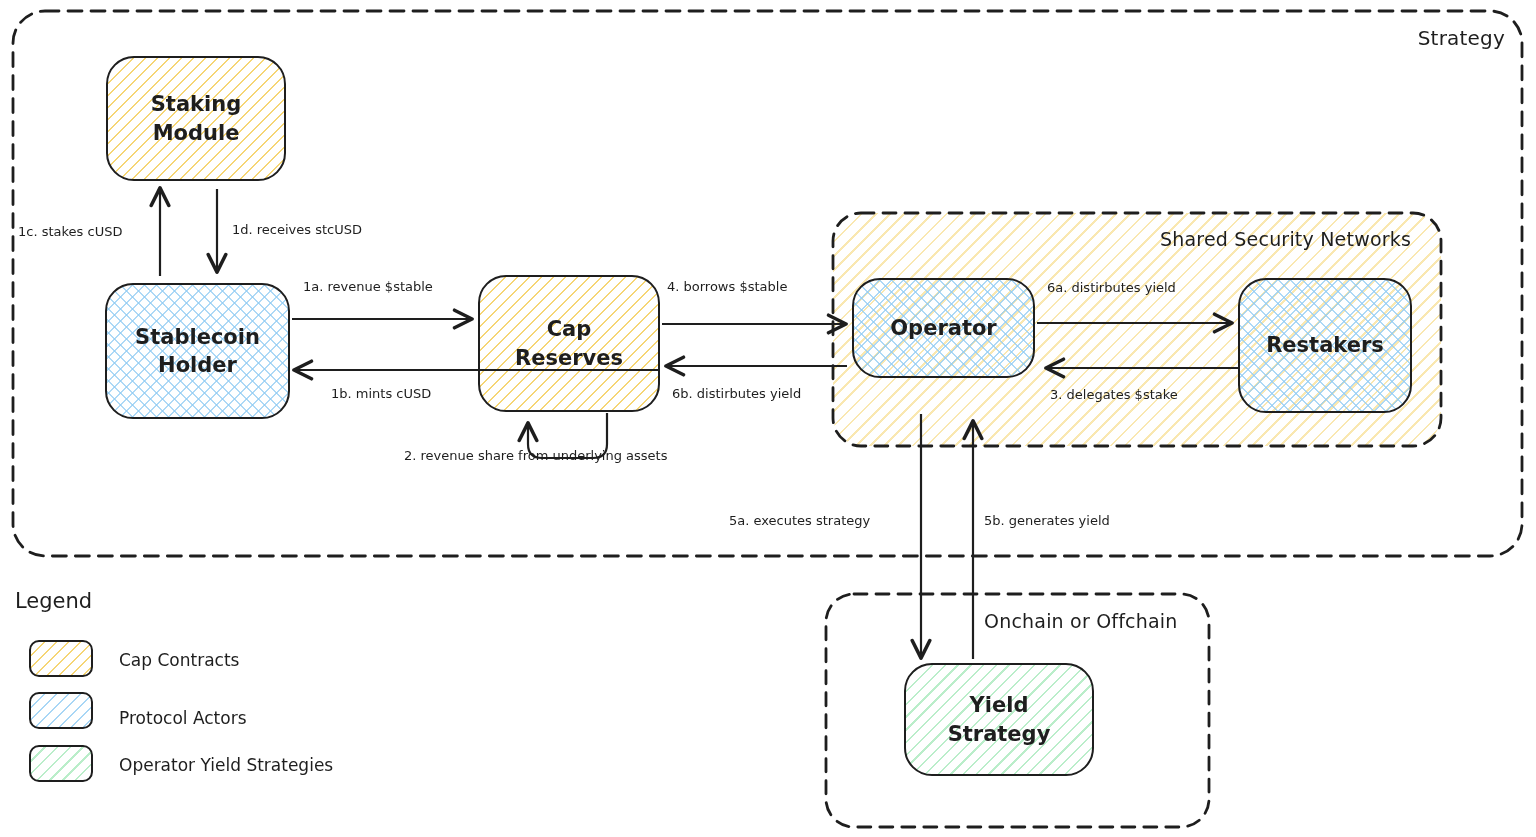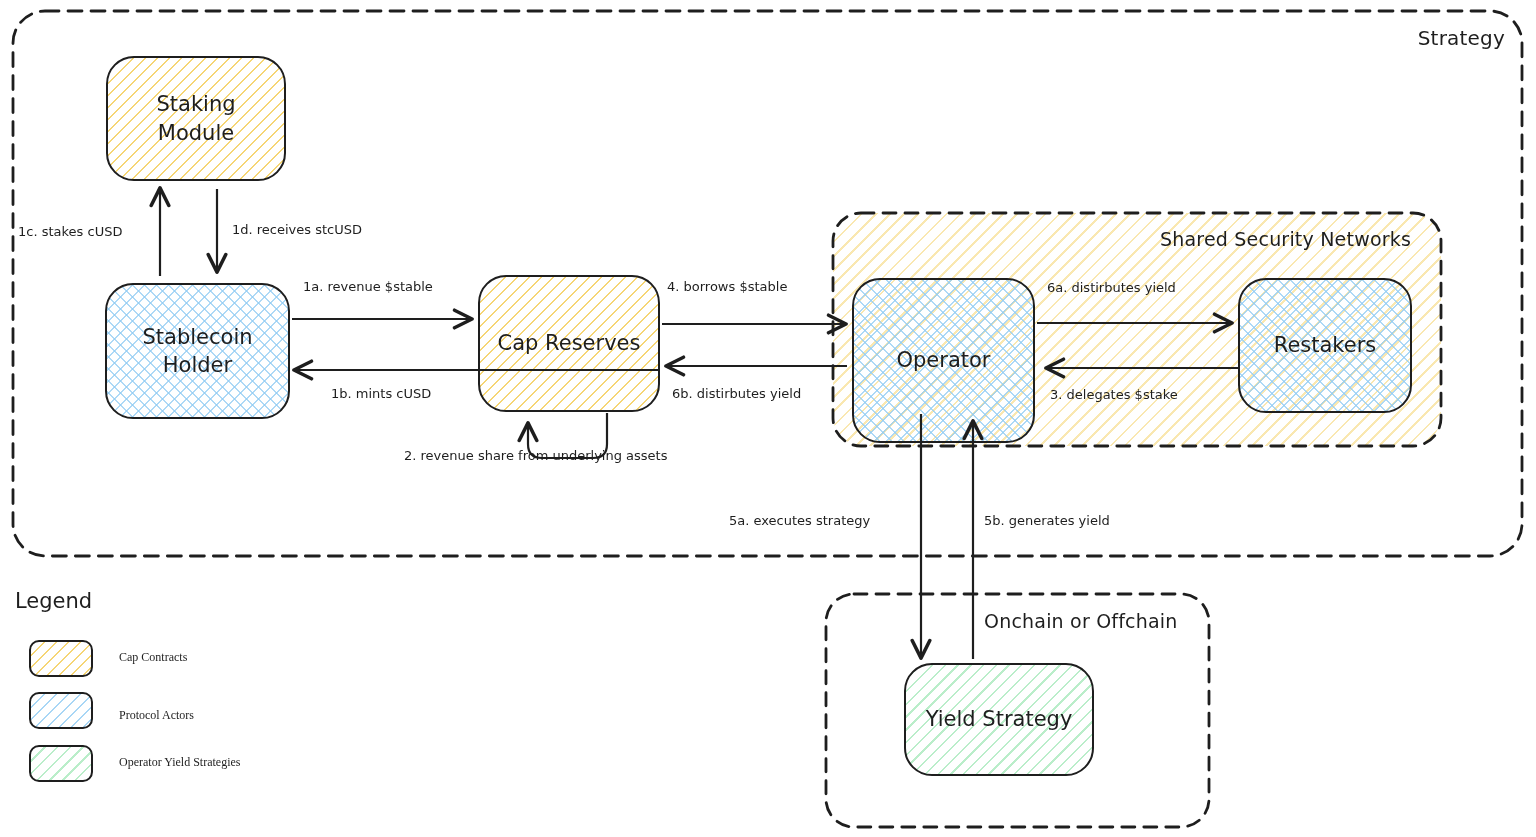--- a/index.html
+++ b/index.html
@@ -37,26 +37,26 @@
   #ssn-fill     { left:833px; top:213px; width:608px; height:233px; }
   #onchain-fill { left:826px; top:594px; width:383px; height:233px; background:transparent; }
   .container-label { position:absolute; font-size:19px; letter-spacing:0.2px; white-space:nowrap; }
   #ethereum-label { right:31px;  top:26px; font-size:20px; }
   #ssn-label      { left:1160px; top:228px; }
   #onchain-label  { left:984px;  top:610px; }
   
   .node {
     position:absolute; display:flex; align-items:center; justify-content:center;
     text-align:center; border:2.5px solid #1e1e1e; border-radius:28px;
-    font-size:21px; line-height:1.35; padding:0 10px;
+    font-size:21px; line-height:1.35; padding:0 10px;font-weight:bold;
   }
   #node-staking   { left:106px;  top:56px;  width:180px; height:125px; }
   #node-holder    { left:105px;  top:276px; width:185px; height:136px;margin-top:7px; }
   #node-cap       { left:478px;  top:275px; width:182px; height:137px; }
-  #node-operator  { left:852px;  top:278px; width:183px; height:165px; background-color:transparent; }
+  #node-operator  { left:852px;  top:278px; width:183px; height:100px; background-color:transparent; }
   #node-restakers { left:1238px; top:278px; width:174px; height:135px; }
   #node-yield     { left:904px;  top:663px; width:190px; height:113px; }
   
   svg.overlay { position:absolute; left:0; top:0; z-index:5; pointer-events:none; }
   
   .elabel { position:absolute; font-size:13px; white-space:nowrap; z-index:6; }
   #e1c { left:18px;   top:224px; }
   #e1d { left:232px;  top:222px; }
   #e1a { left:303px;  top:279px; }
   #e1b { left:331px;  top:386px; }
@@ -69,21 +69,21 @@
   #e5b { left:984px;  top:513px; }
   
   #legend-title { position:absolute; left:15px; top:589px; font-size:21px; }
   .swatch {
     position:absolute; left:29px; width:64px; height:37px;
     border:2.5px solid #1e1e1e; border-radius:10px;
   }
   #swatch-cap   { top:640px; }
   #swatch-actor { top:692px; }
   #swatch-yield { top:745px; }
-  .legend-label { position:absolute; left:119px; font-size:12px; white-space:nowrap;font-family:Liberation Serif, serif; }
+  .legend-label { position:absolute; left:119px; font-size:17px; white-space:nowrap; }
   #legend-label-cap   { top:650px; }
   #legend-label-actor { top:708px; }
   #legend-label-yield { top:755px; }
 </style>
 </head>
 <body>
 
 <div class="canvas">
 
   <div id="ssn-fill" class="container-fill hatch-y-lite"></div>

